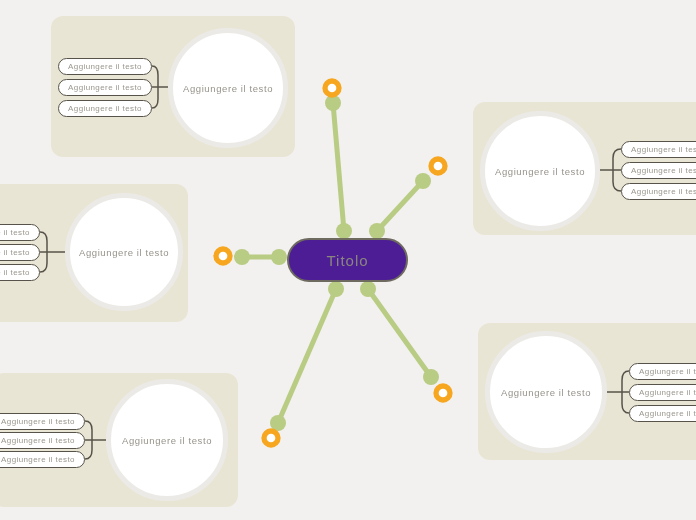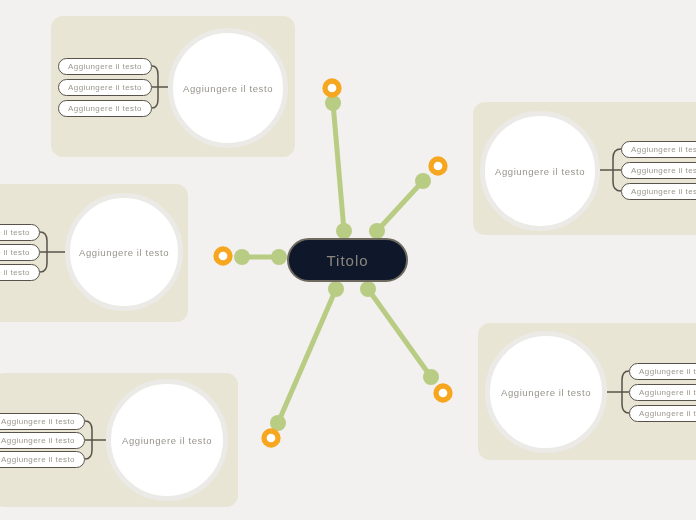--- a/index.html
+++ b/index.html
@@ -29,21 +29,21 @@
   }
   .pill{
     position:absolute;background:#ffffff;border:1.5px solid #57534a;
     border-radius:10px;z-index:3;display:flex;align-items:center;justify-content:center;
     box-sizing:border-box;
   }
   .pill span{
     font-size:8px;color:#9b978f;letter-spacing:0.4px;white-space:nowrap;
   }
   .root-node{
-    position:absolute;background:#0f172a;border:2px solid #6e6a60;
+    position:absolute;background:#4c1d95;border:2px solid #6e6a60;
     border-radius:23px;z-index:4;display:flex;align-items:center;justify-content:center;
     box-sizing:border-box;
   }
   .root-node span{
     font-size:15px;color:#8b877e;letter-spacing:1px;
   }
 </style>
 </head>
 <body>
 

